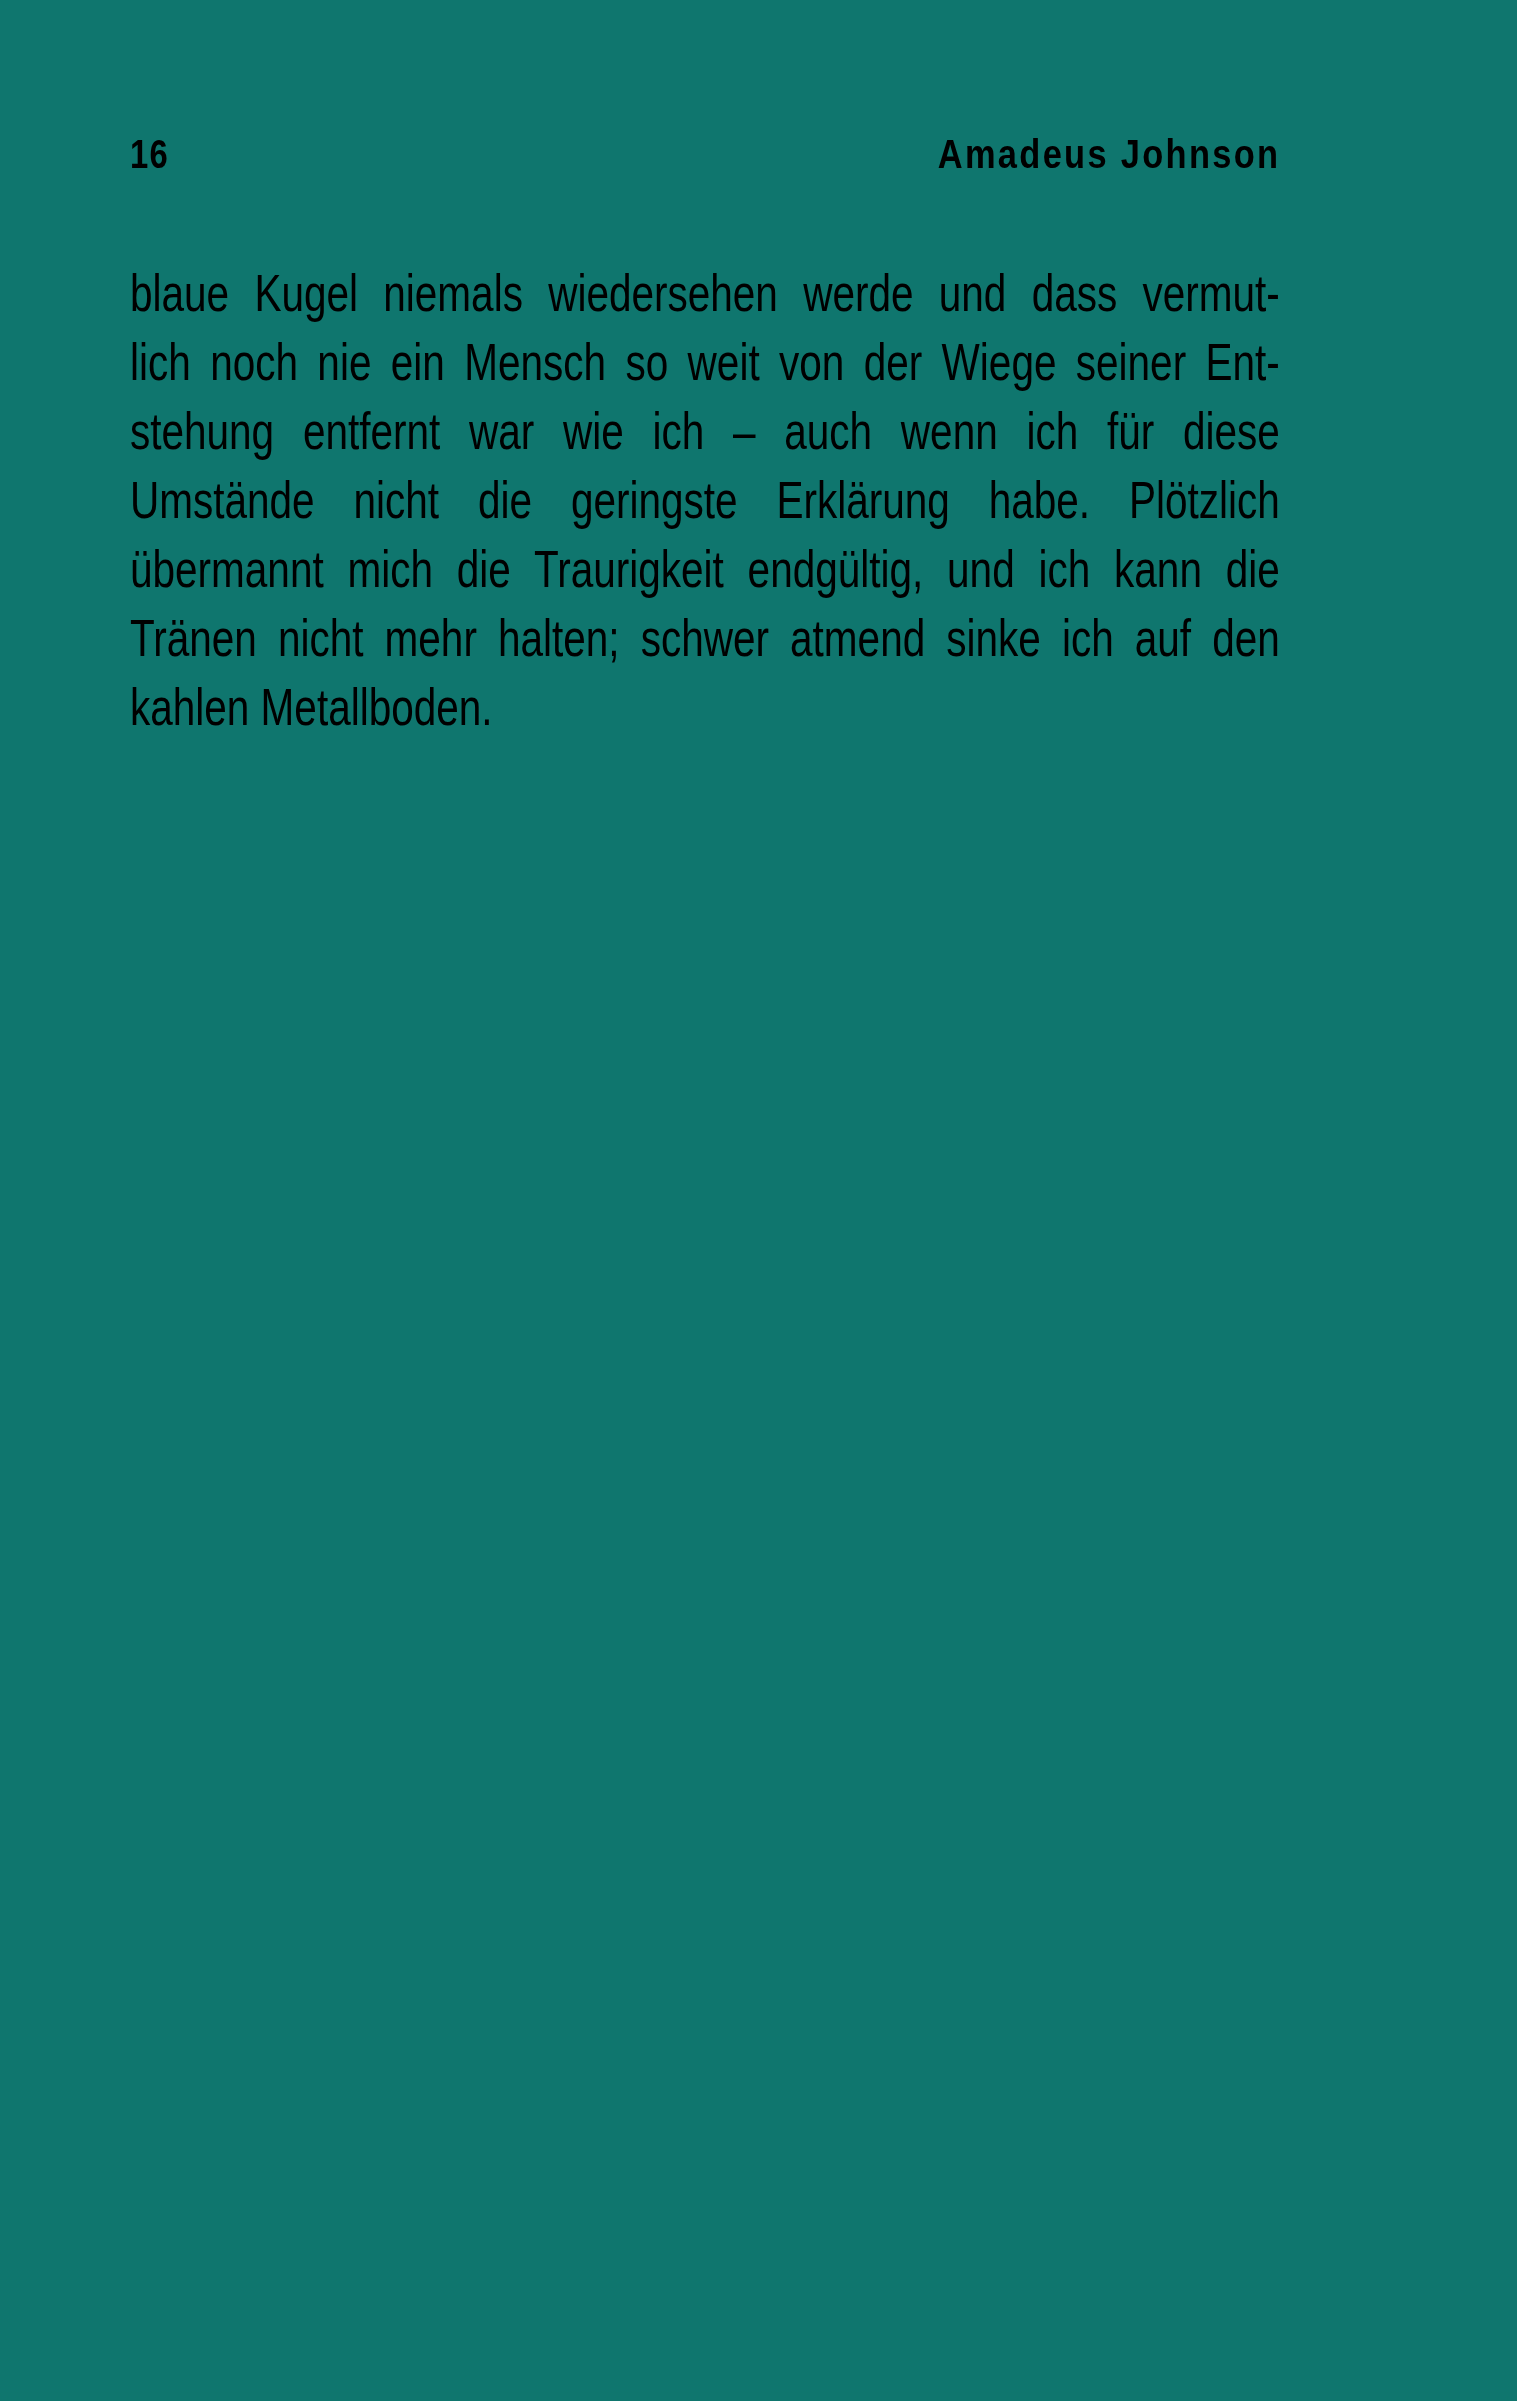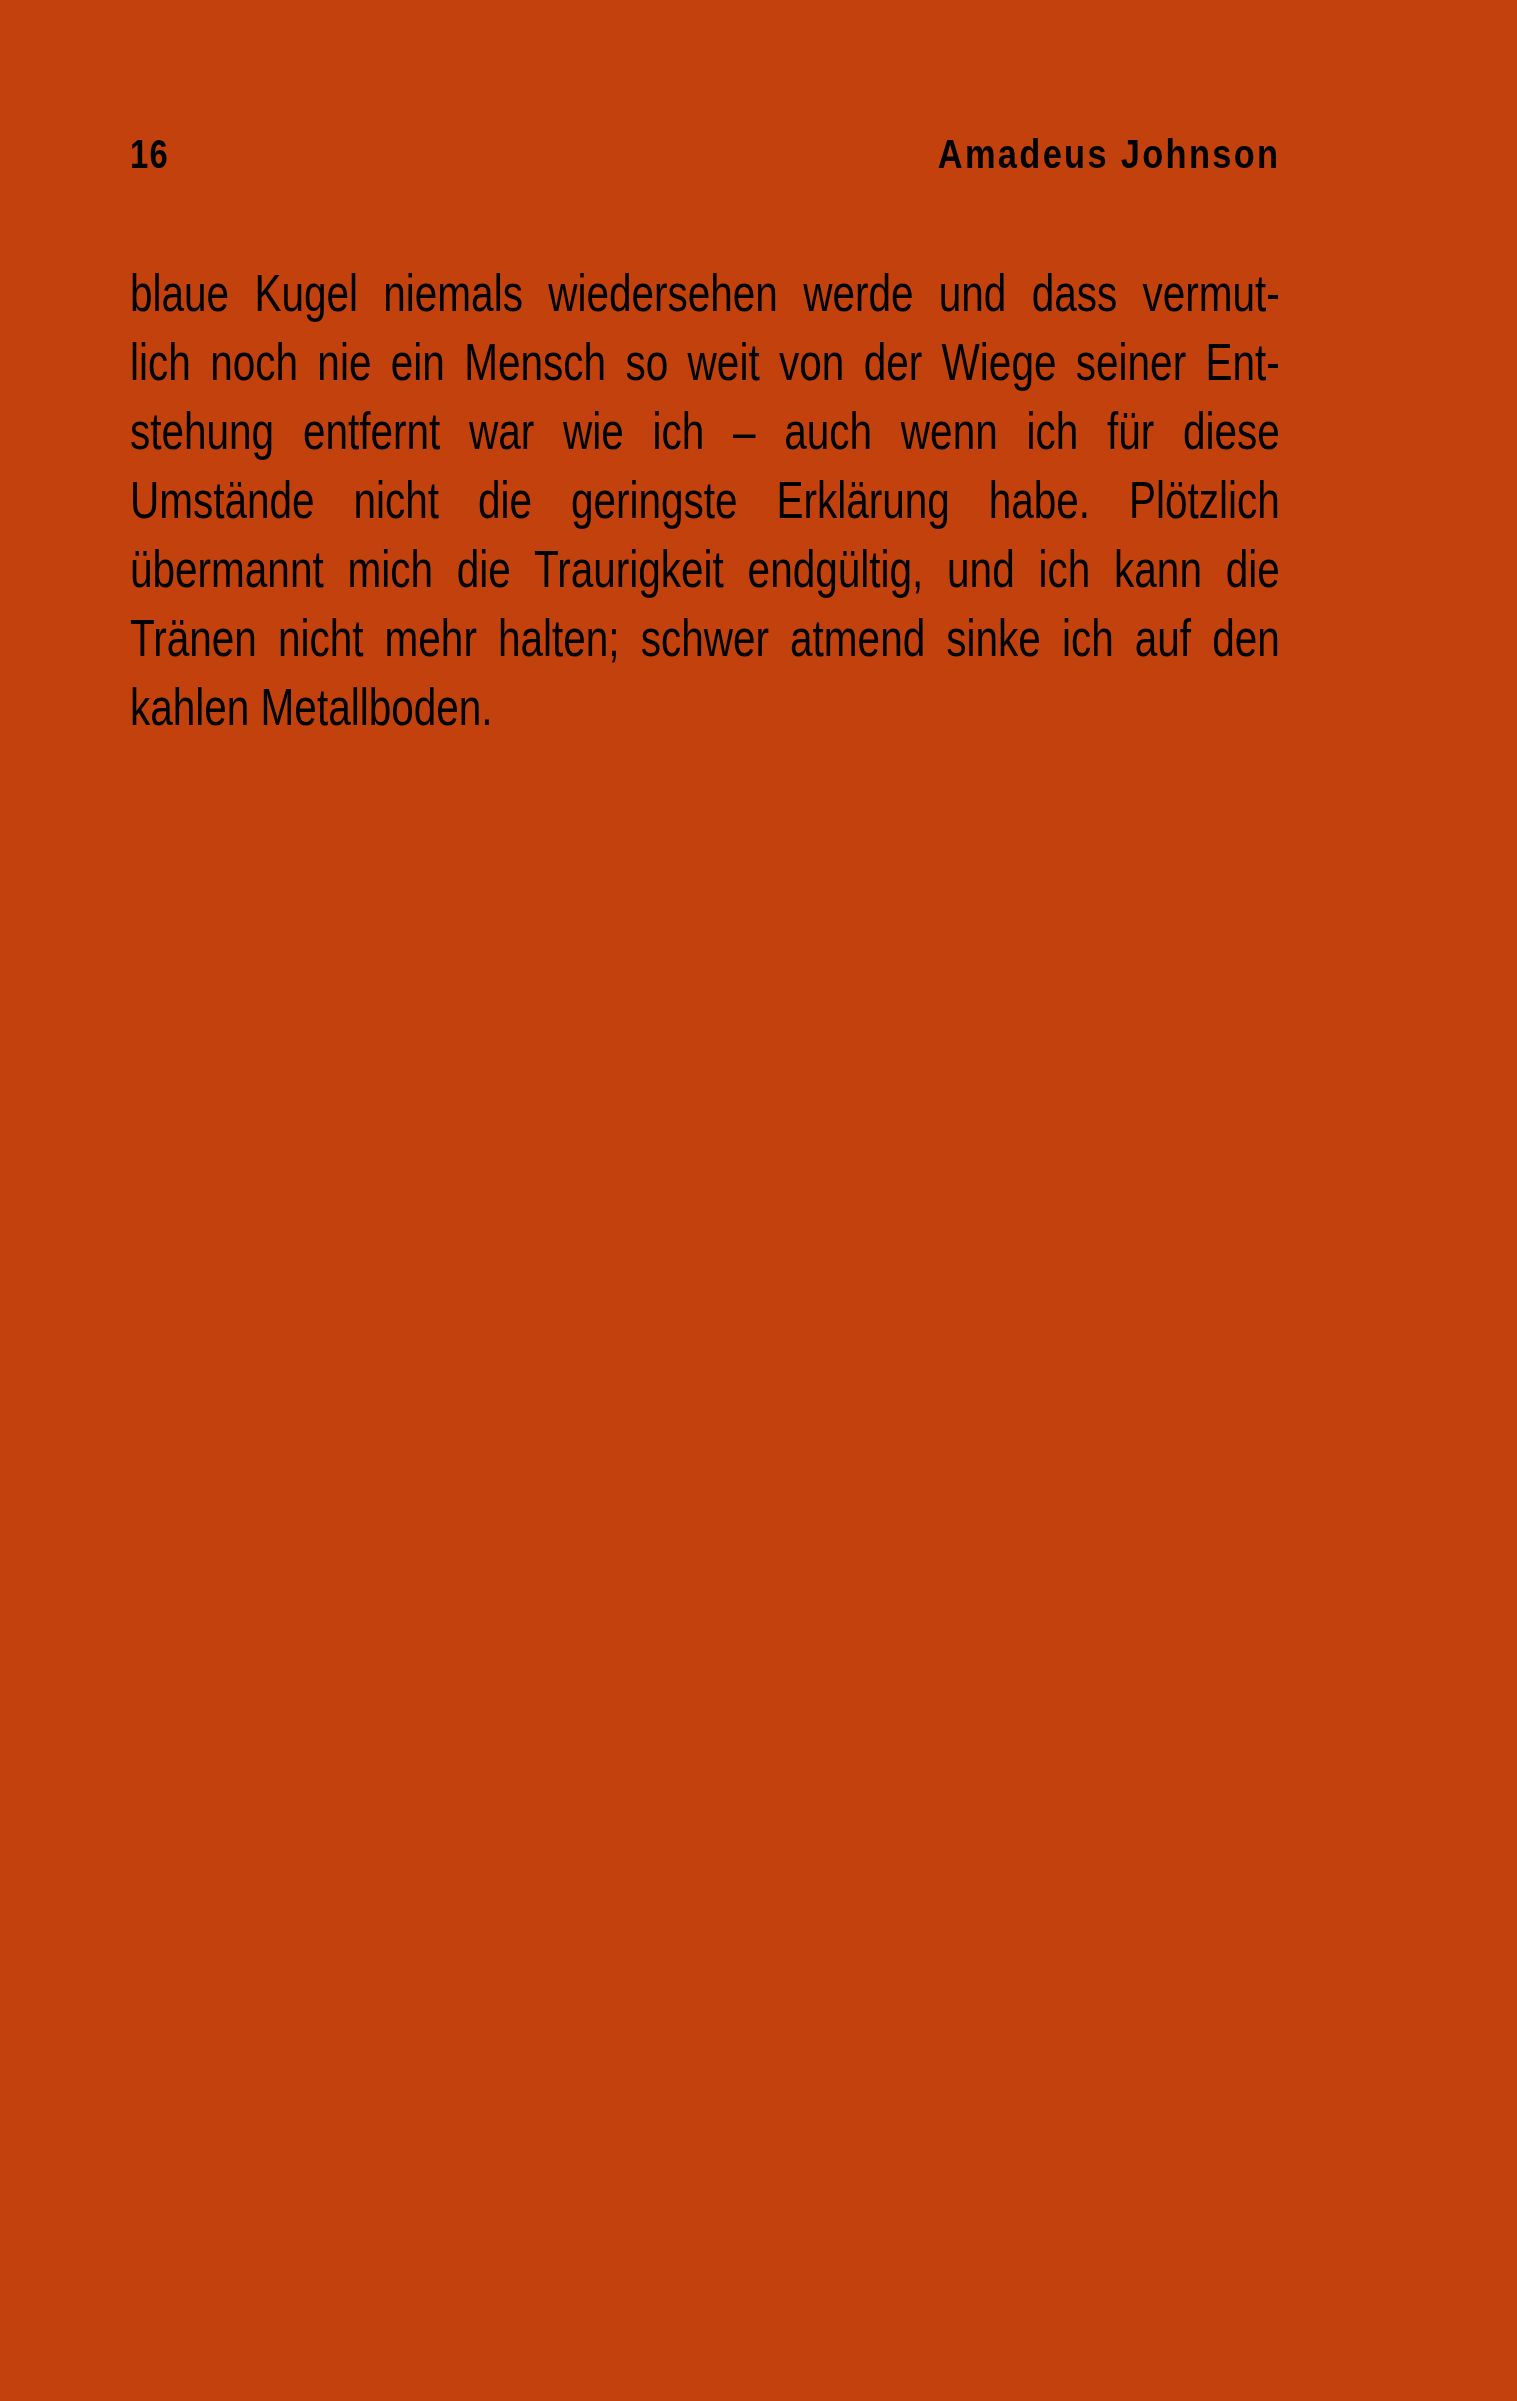--- a/index.html
+++ b/index.html
@@ -1,21 +1,21 @@
 <!DOCTYPE html>
 <html style="font-size:8.6px"><head>
 <meta charset="utf-8">
 <style>
   html, body { margin: 0; padding: 0; background: #ffffff; }
 
   .page {
     position: relative;
     width: 1517px;
     height: 2401px;
-    background: #c2410c;
+    background: #0f766e;
     color: #000000;
     font-family: "Liberation Sans", "DejaVu Sans", sans-serif;
     overflow: hidden;
   }
 
   
   .pagenum {
     position: absolute;
     left: 130px;
     top: 134px;

